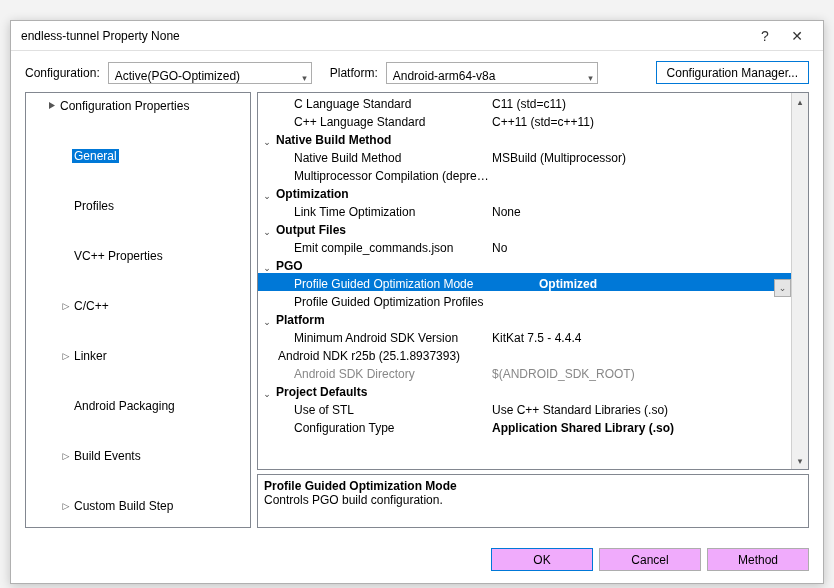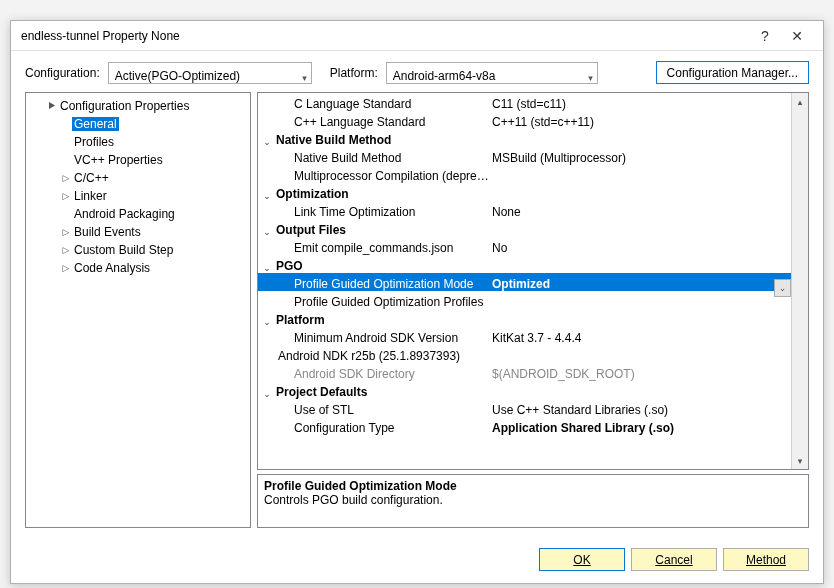--- a/index.html
+++ b/index.html
@@ -16,44 +16,44 @@
 .plat-combo { width: 212px; }
 .cfg-mgr-btn { height: 23px; border: 1px solid #0078d7; background: #fff; padding: 0 10px; color: #000; }
 .body { flex: 1; display: flex; gap: 6px; padding: 0 14px 10px; min-height: 0; }
 .tree { width: 226px; border: 1px solid #828790; overflow: auto; padding: 4px 0; }
 .tree-item { display: flex; align-items: center; height: 18px; padding-left: 6px; white-space: nowrap; }
 .tree-item .exp { width: 12px; text-align: center; font-size: 9px; color: #555; }
 .tree-item.noexp .exp { visibility: hidden; }
 .tree-item .lbl { padding: 0 2px; }
 .tree-item.sel .lbl { background: #0078d7; color: #fff; }
 .tree-item.d1 { padding-left: 20px; }
-.tree-item.d2 { padding-left: 34px; }
+.tree-item.d2 { padding-left: 34px; margin-top: 32px; }
 .main { flex: 1; display: flex; flex-direction: column; gap: 4px; min-width: 0; }
 .grid-wrap { flex: 1; border: 1px solid #828790; position: relative; display:flex; min-height:0; }
 .grid { flex:1; overflow: hidden; }
 .row { display: flex; height: 18px; align-items: flex-end; }
 .row .gut { width: 18px; text-align: center; font-size: 9px; color: #444; }
 .row .k { width: 214px; overflow: hidden; text-overflow: ellipsis; white-space: nowrap; }
 .row .v { flex: 1; overflow: hidden; white-space: nowrap; padding-left: 2px; }
 .row.group .k { font-weight: bold; }
 .row.bold .v { font-weight: bold; }
 .row.dim { color: #888; }
 .row.sel-row { background: #0078d7; color: #fff; }
 .row.sel-row .k { background:#0078d7; color:#fff; }
-.row.sel-row .v { background:#0078d7; color:#fff; font-weight:bold;}
+.row.sel-row .v { background:#0078d7; color:#fff; font-weight:bold;margin-left:47px;}
 .row .k.child { padding-left: 18px; }
 .vscroll { width: 17px; background: #f0f0f0; border-left: 1px solid #d0d0d0; display:flex; flex-direction:column; align-items:center; }
 .vscroll .arrow { height:17px; width:100%; display:flex; align-items:center; justify-content:center; font-size:9px; color:#555;}
 .vscroll .track { flex:1; position:relative; }
 .vscroll .thumb { position:absolute; left:1px; right:1px; top:24px; height:160px; background:#cdcdcd; }
 .drop-btn { position:absolute; right:17px; top:186px; width:17px; height:18px; background:#e5e5e5; border:1px solid #adadad; display:flex; align-items:center; justify-content:center; font-size:9px; color:#555;}
 .desc { border: 1px solid #828790; padding: 4px 6px; height: 54px; }
 .desc .t { font-weight: bold; }
 .footer { padding: 10px 14px 12px; display: flex; justify-content: flex-end; gap: 6px; }
-.footer button { width: 86px; height: 23px; border: 1px solid #adadad; background: #fef9c3; text-decoration: underline; }
+.footer button { width: 102px; height: 23px; border: 1px solid #adadad; background: #f0abfc; }
 .footer button.primary { border: 1px solid #0078d7; }
 svg.expander { width:9px; height:9px; }
 </style>
 </head>
 <body>
 
 <div class="dialog">
   <div class="titlebar">
     <span class="title">endless-tunnel Property None</span>
     <span class="btn">?</span>
@@ -185,21 +185,21 @@
               <span class="v"></span>
             </div>
           <div class="row group">
               <span class="gut">⌄</span>
               <span class="k">Platform</span>
               <span class="v"></span>
             </div>
           <div class="row">
               <span class="gut"></span>
               <span class="k child">Minimum Android SDK Version</span>
-              <span class="v">KitKat 3.7 - 4.4.4</span>
+              <span class="v">KitKat 7.5 - 4.4.4</span>
             </div>
           <div class="row">
               <span class="gut"></span>
               <span class="v">Android NDK r25b (25.1.8937393)</span>
             </div>
           <div class="row dim">
               <span class="gut"></span>
               <span class="k child">Android SDK Directory</span>
               <span class="v">$(ANDROID_SDK_ROOT)</span>
             </div>

